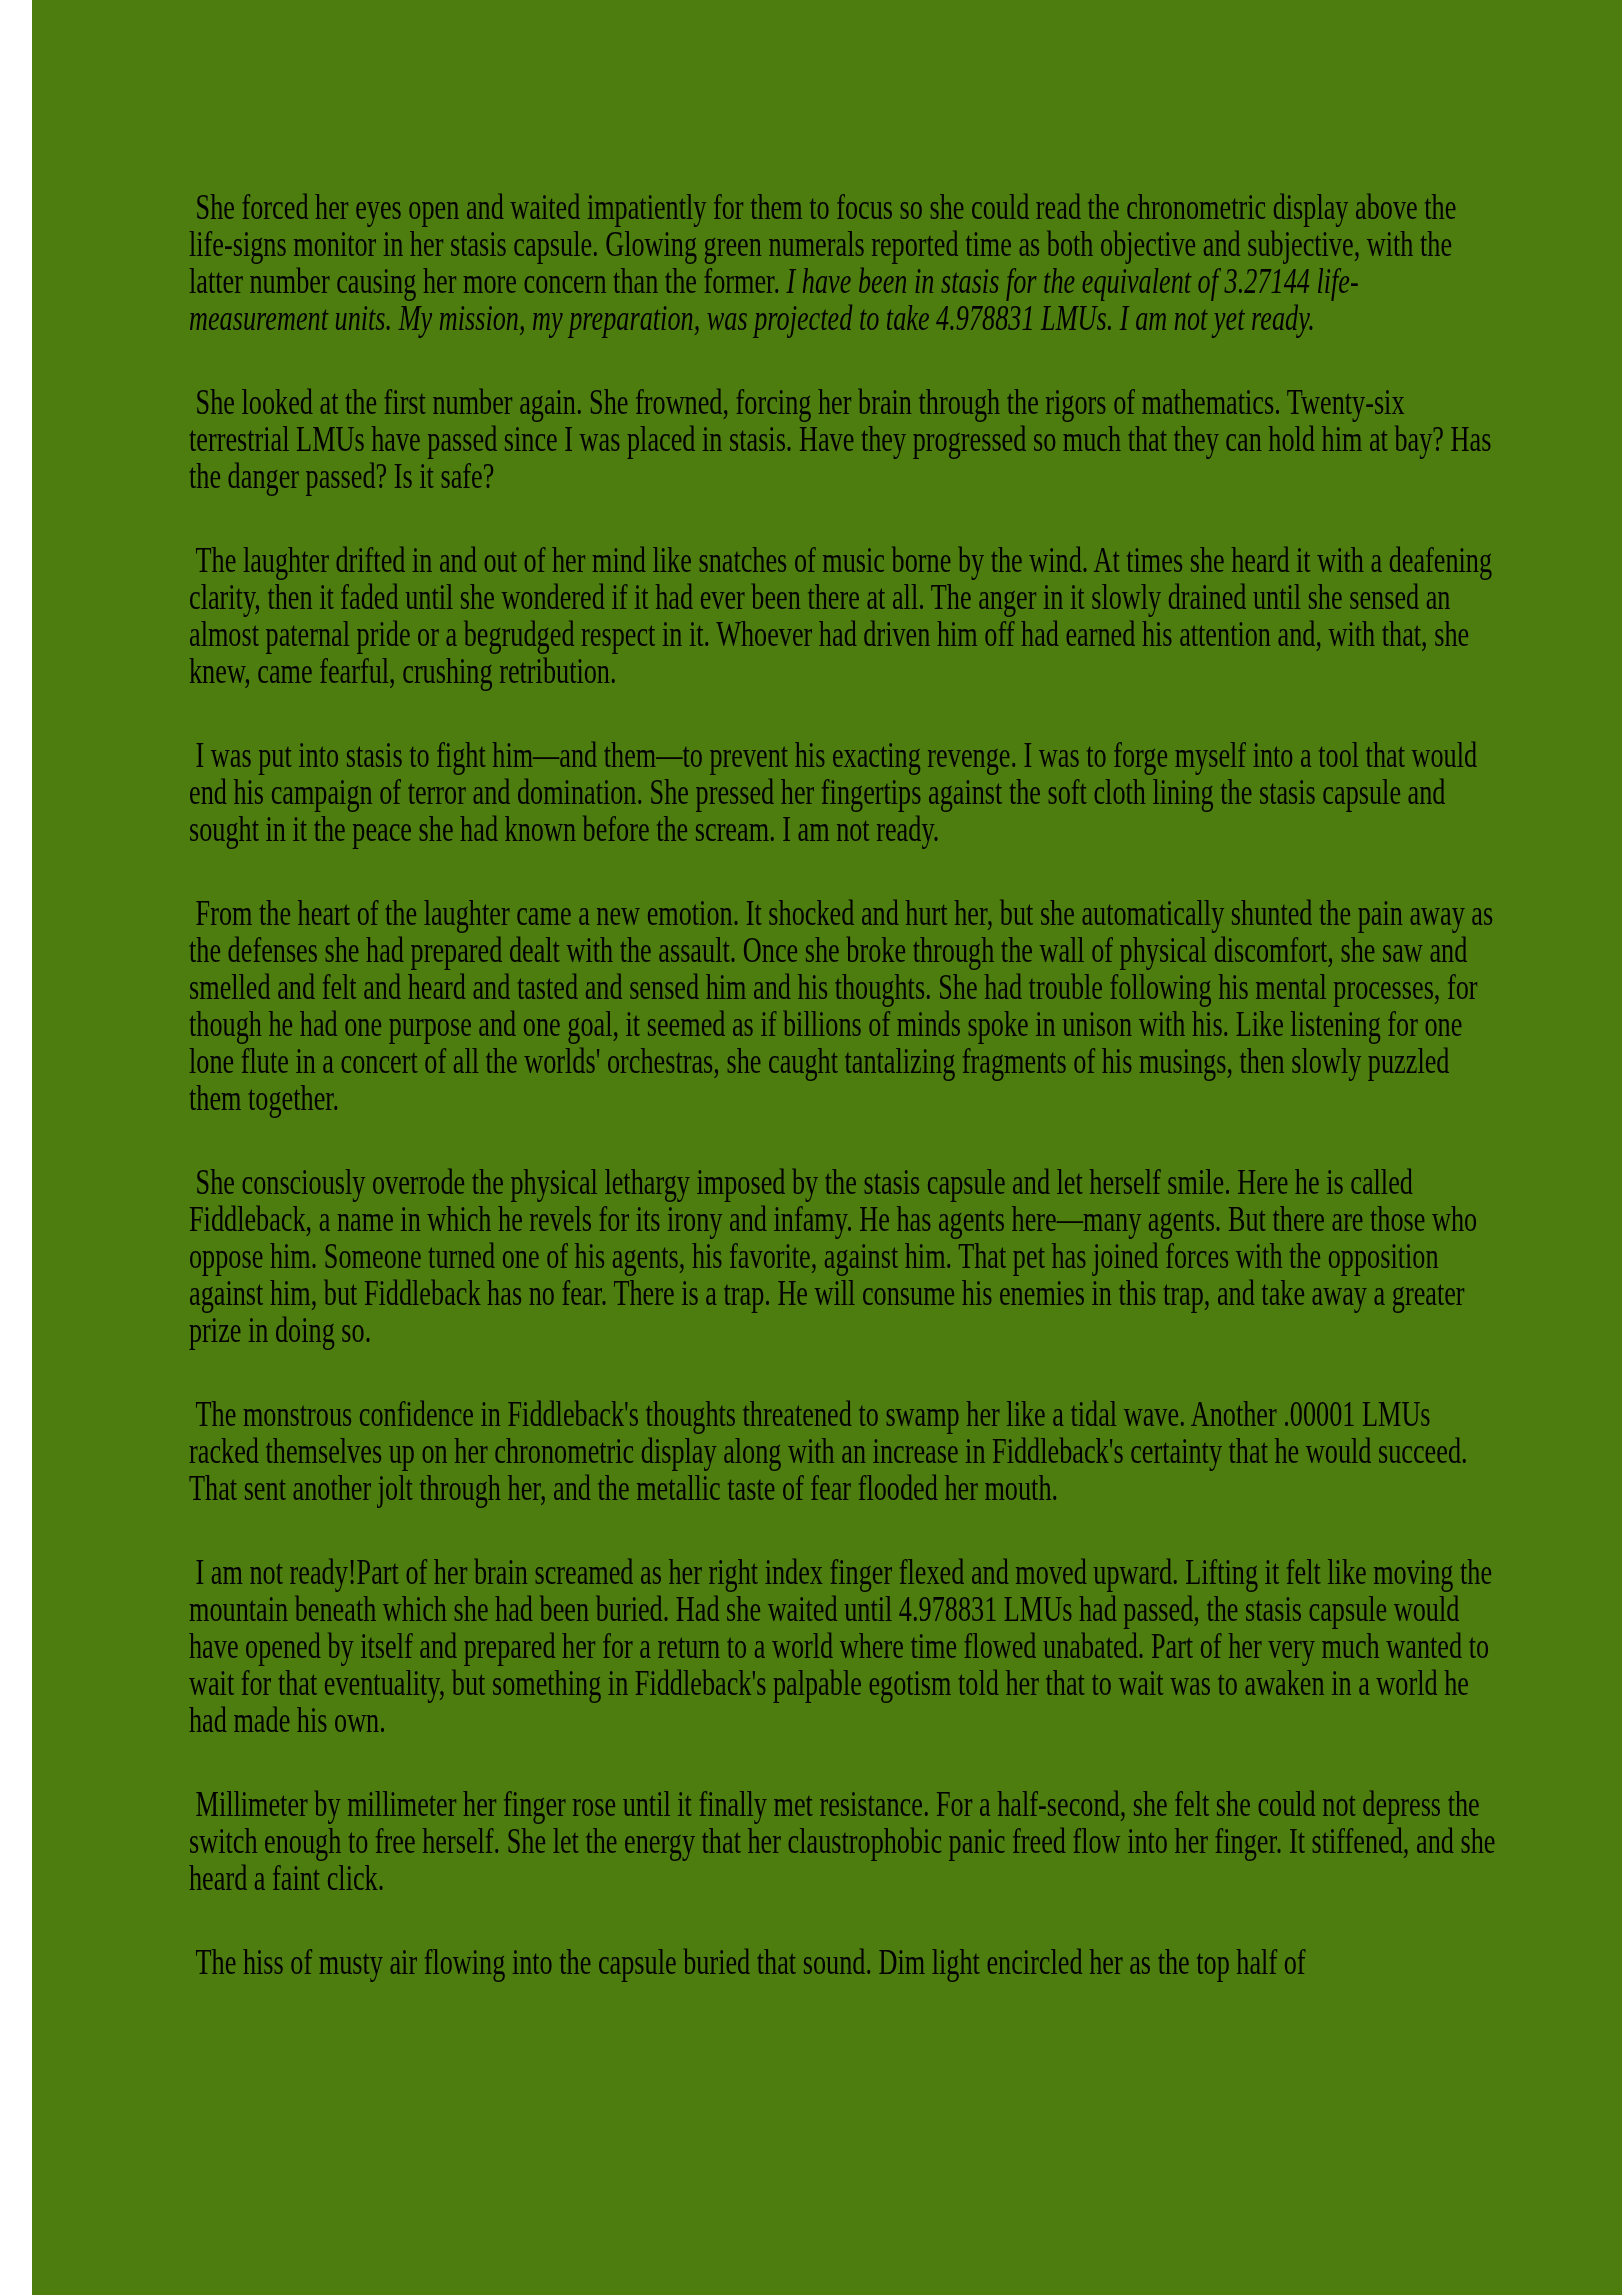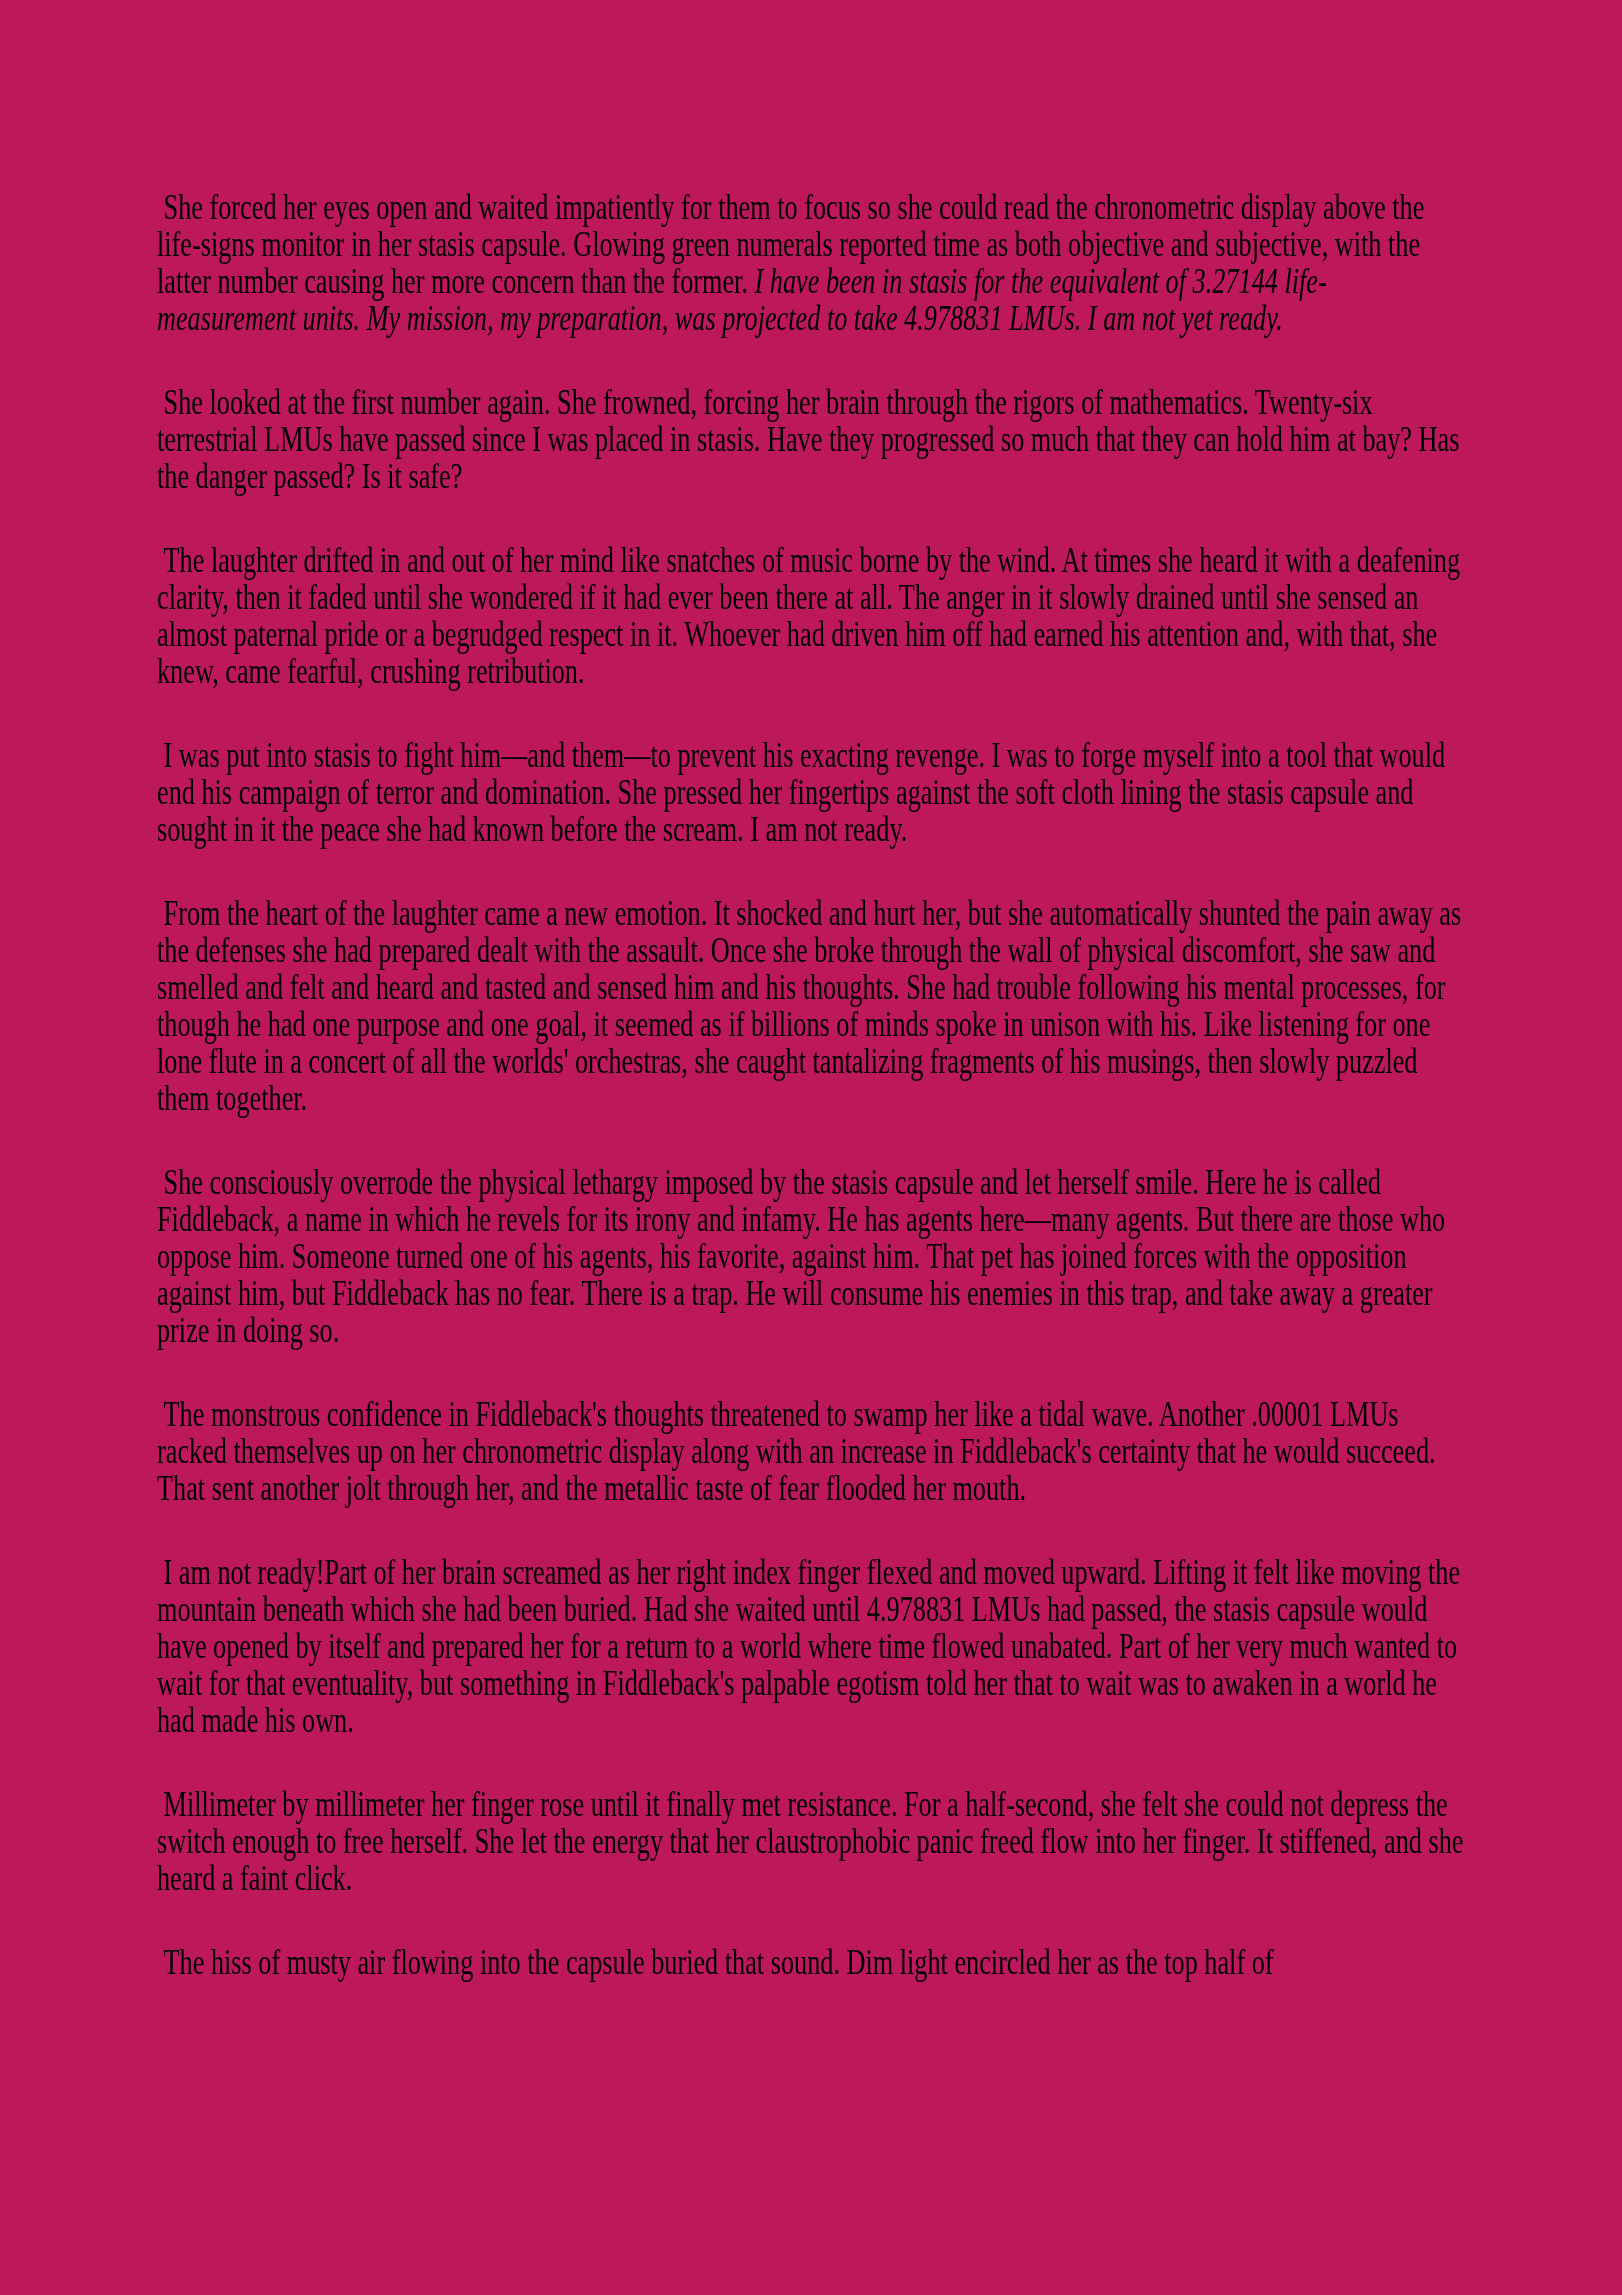--- a/index.html
+++ b/index.html
@@ -9,21 +9,22 @@
   }
   body {
     width: 1622px;
     height: 2295px;
     position: relative;
     overflow: hidden;
   }
   .page {
     position: absolute;
     inset: 0;
-    background: #be185d;
+    background: #4d7c0f;
+    margin-left: 32px;
   }
   .text-block {
     position: absolute;
     left: 157px;
     top: 189px;
     width: 1794px;              
     transform: scaleX(0.729);   
     transform-origin: 0 0;
     font-family: "Liberation Serif", "DejaVu Serif", serif;
     font-size: 36px;

